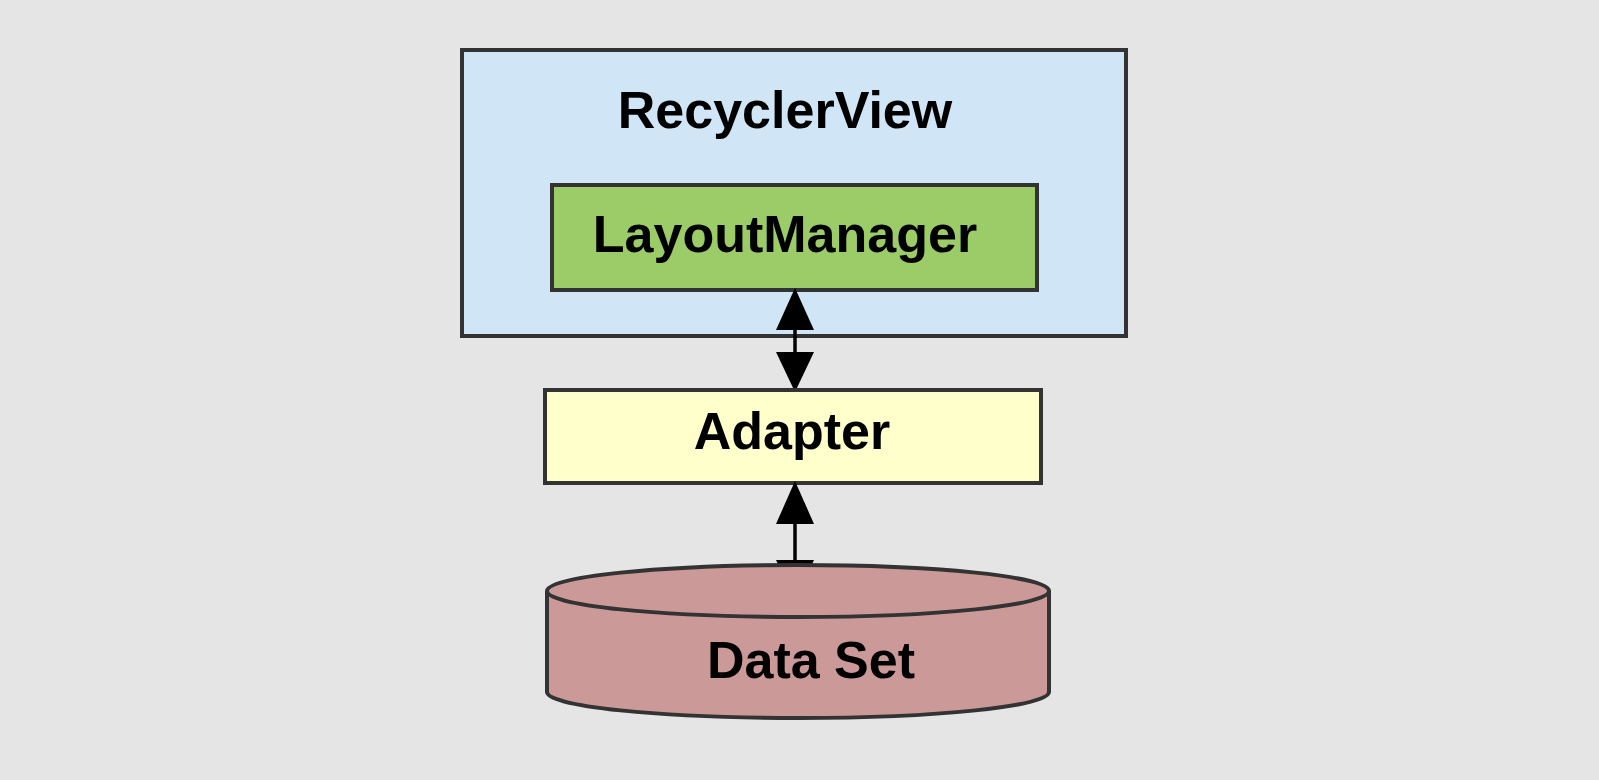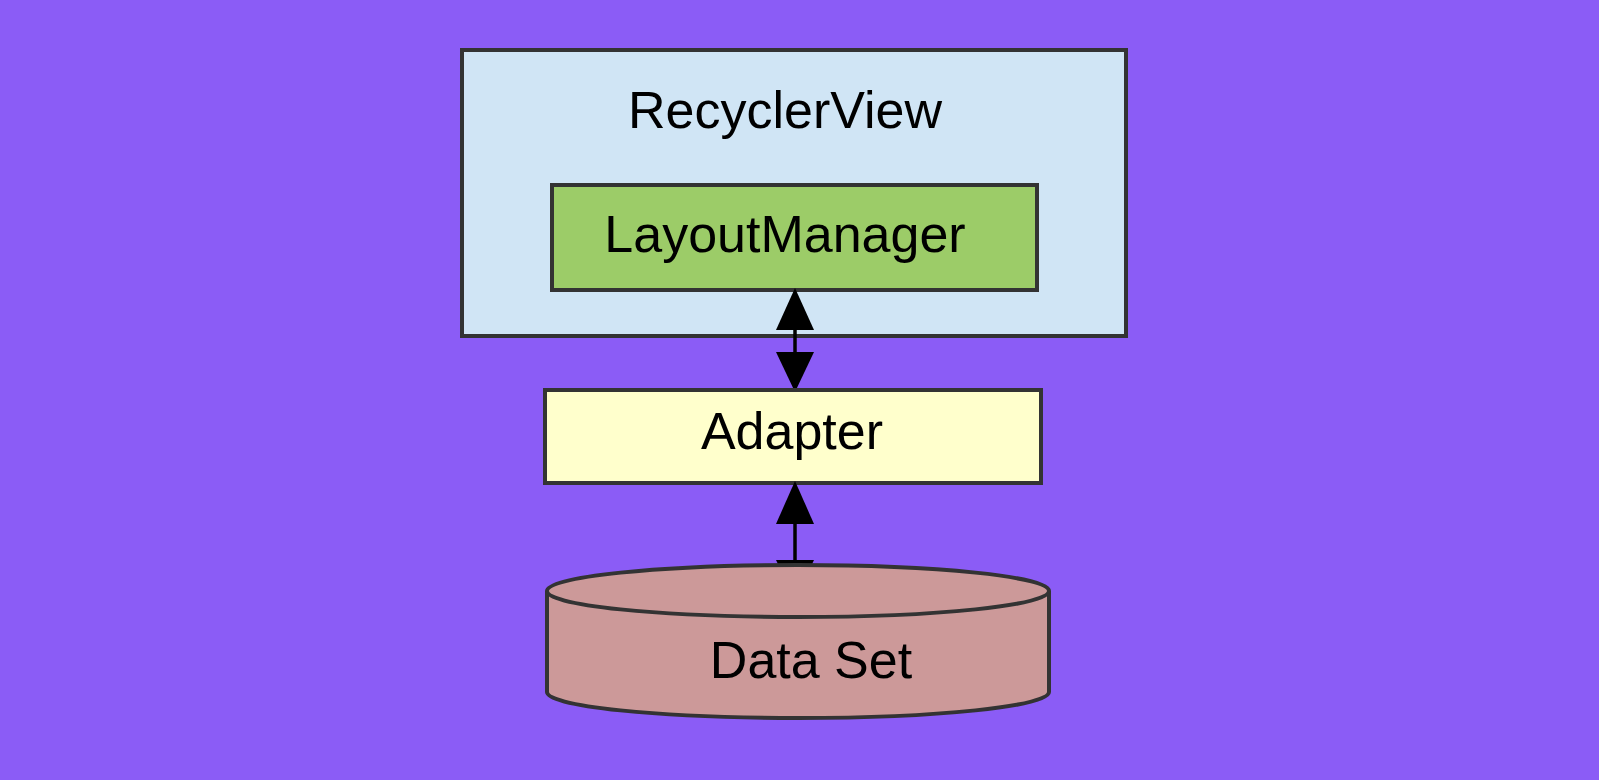--- a/index.html
+++ b/index.html
@@ -7,22 +7,23 @@
     padding: 0;
     background: #ffffff;
   }
   body {
     font-family: "Liberation Sans", sans-serif;
   }
   #canvas {
     position: relative;
     width: 1599px;
     height: 780px;
-    background: #8b5cf6;
+    background: #e5e5e5;
     overflow: hidden;
+    font-weight: bold;
   }
   #diagram-svg {
     position: absolute;
     left: 0;
     top: 0;
     width: 1599px;
     height: 780px;
     display: block;
   }
   .node-label {

